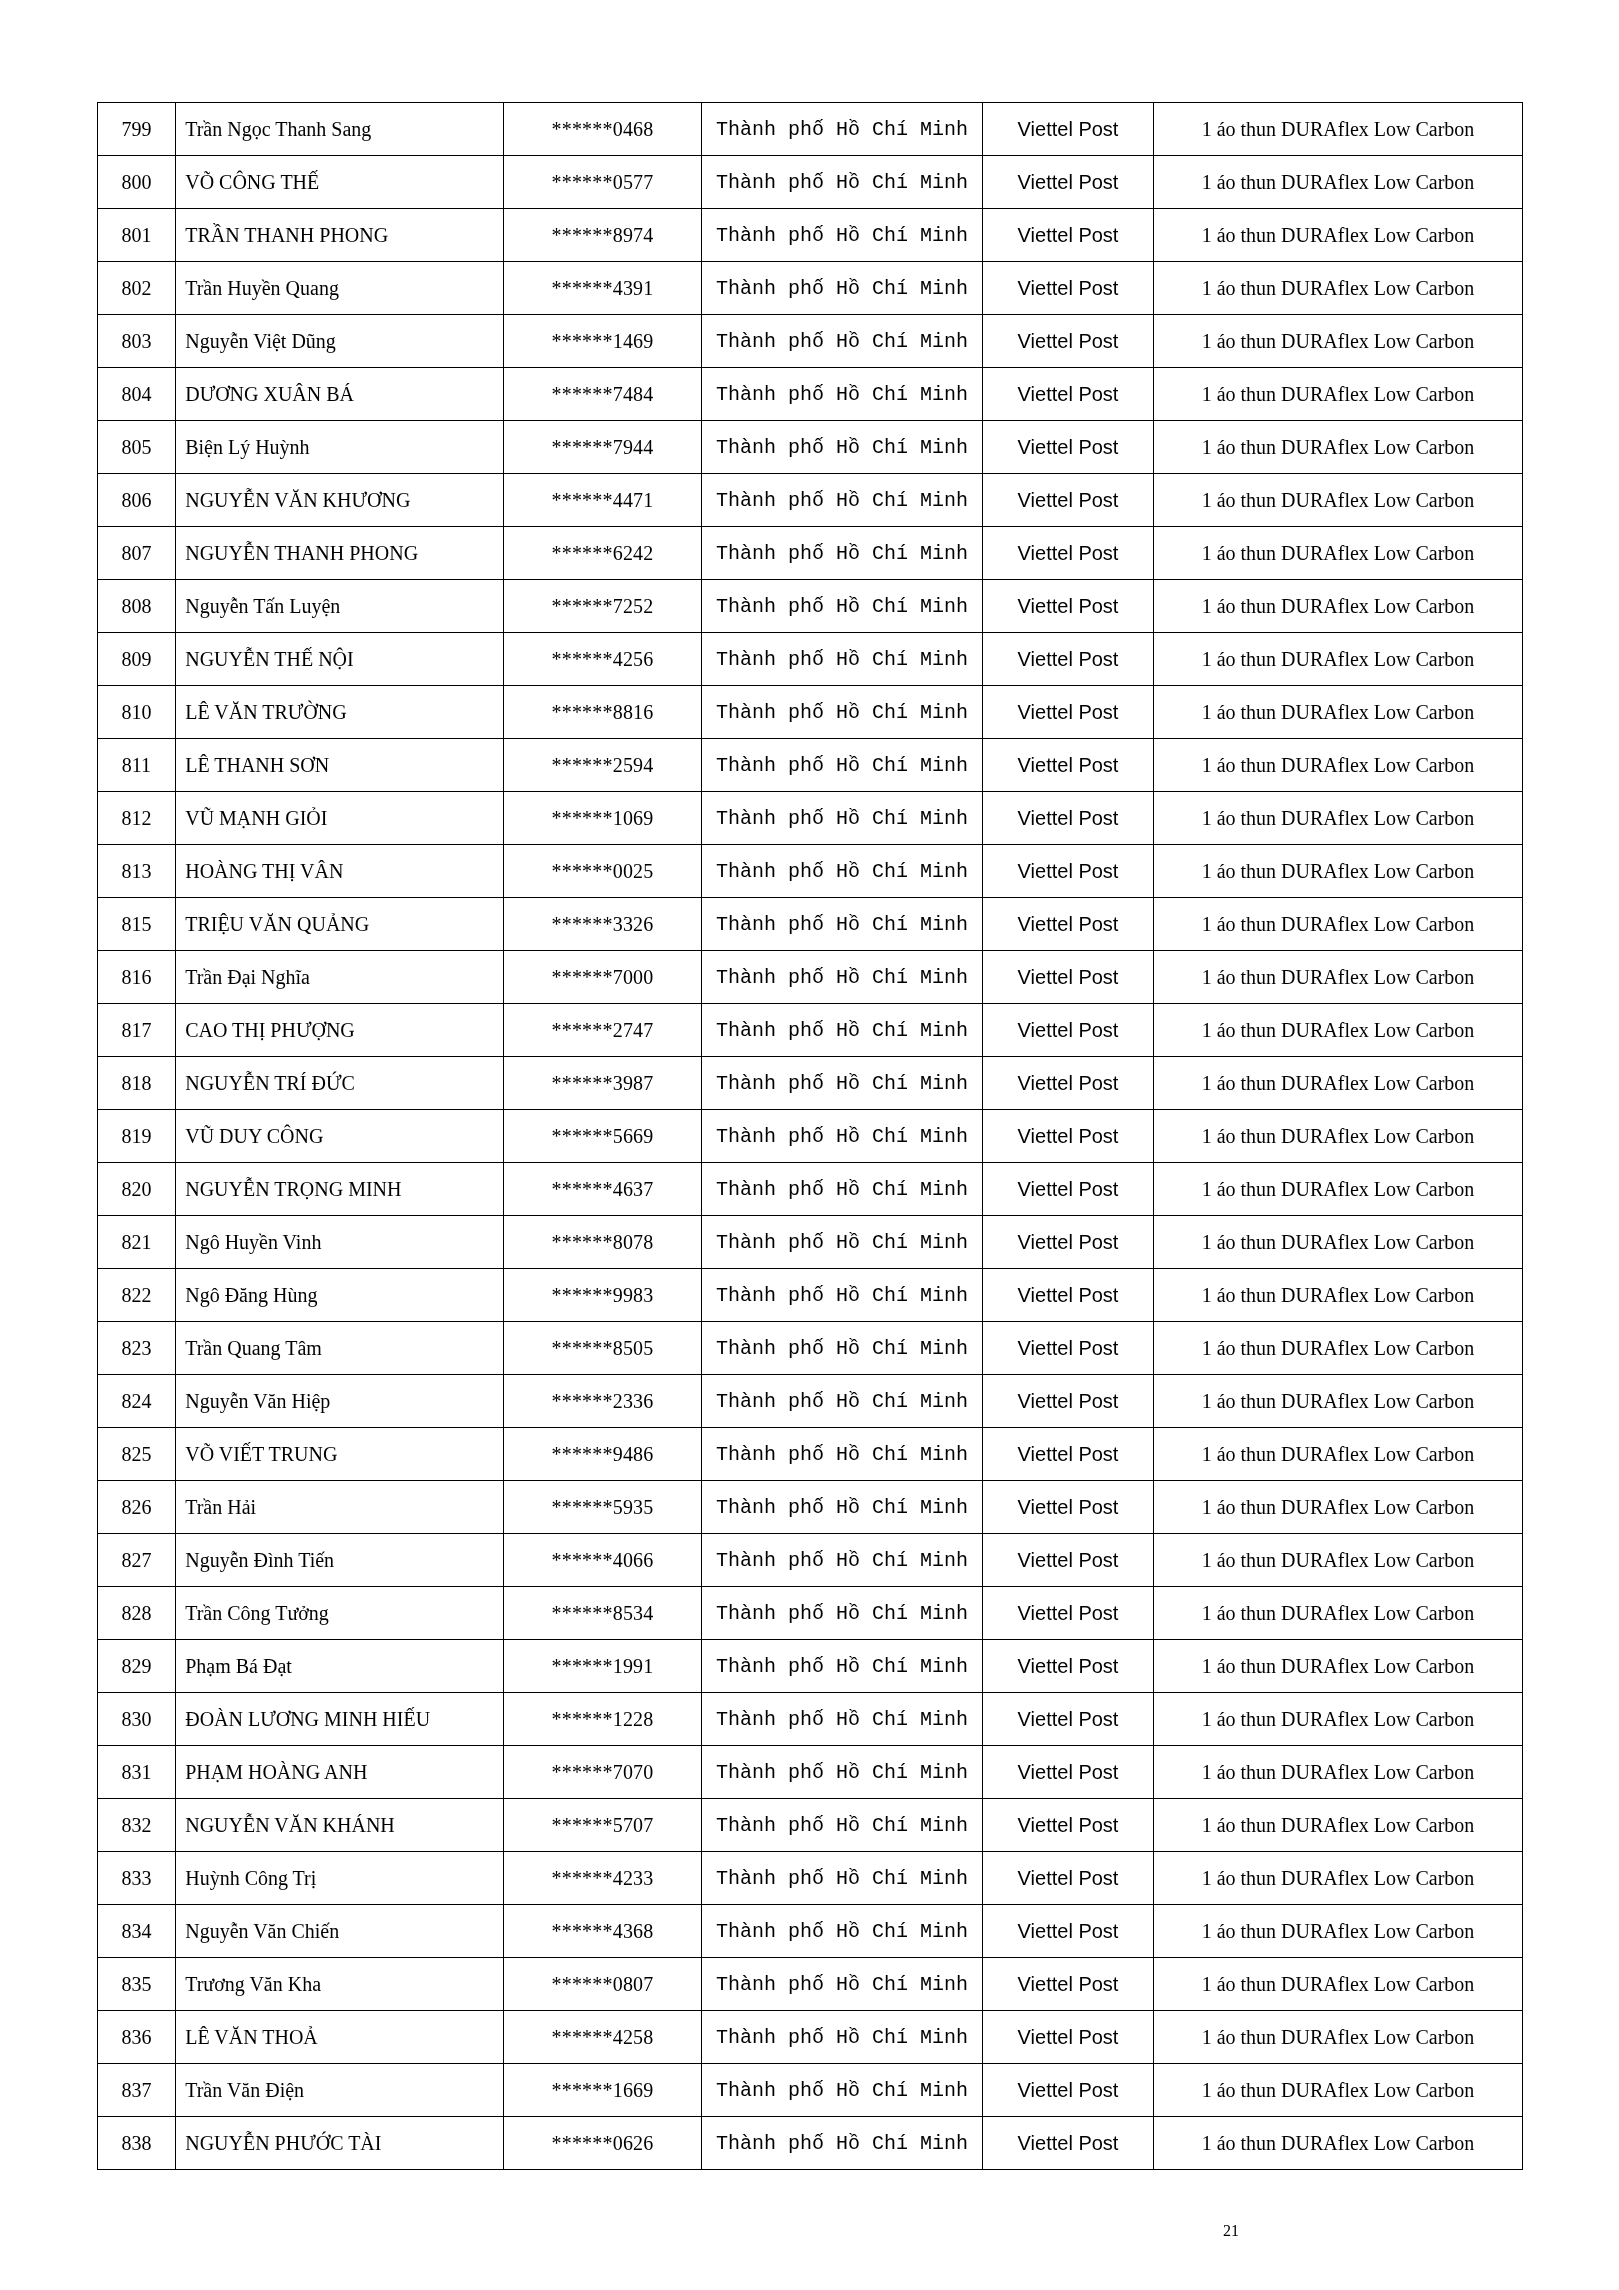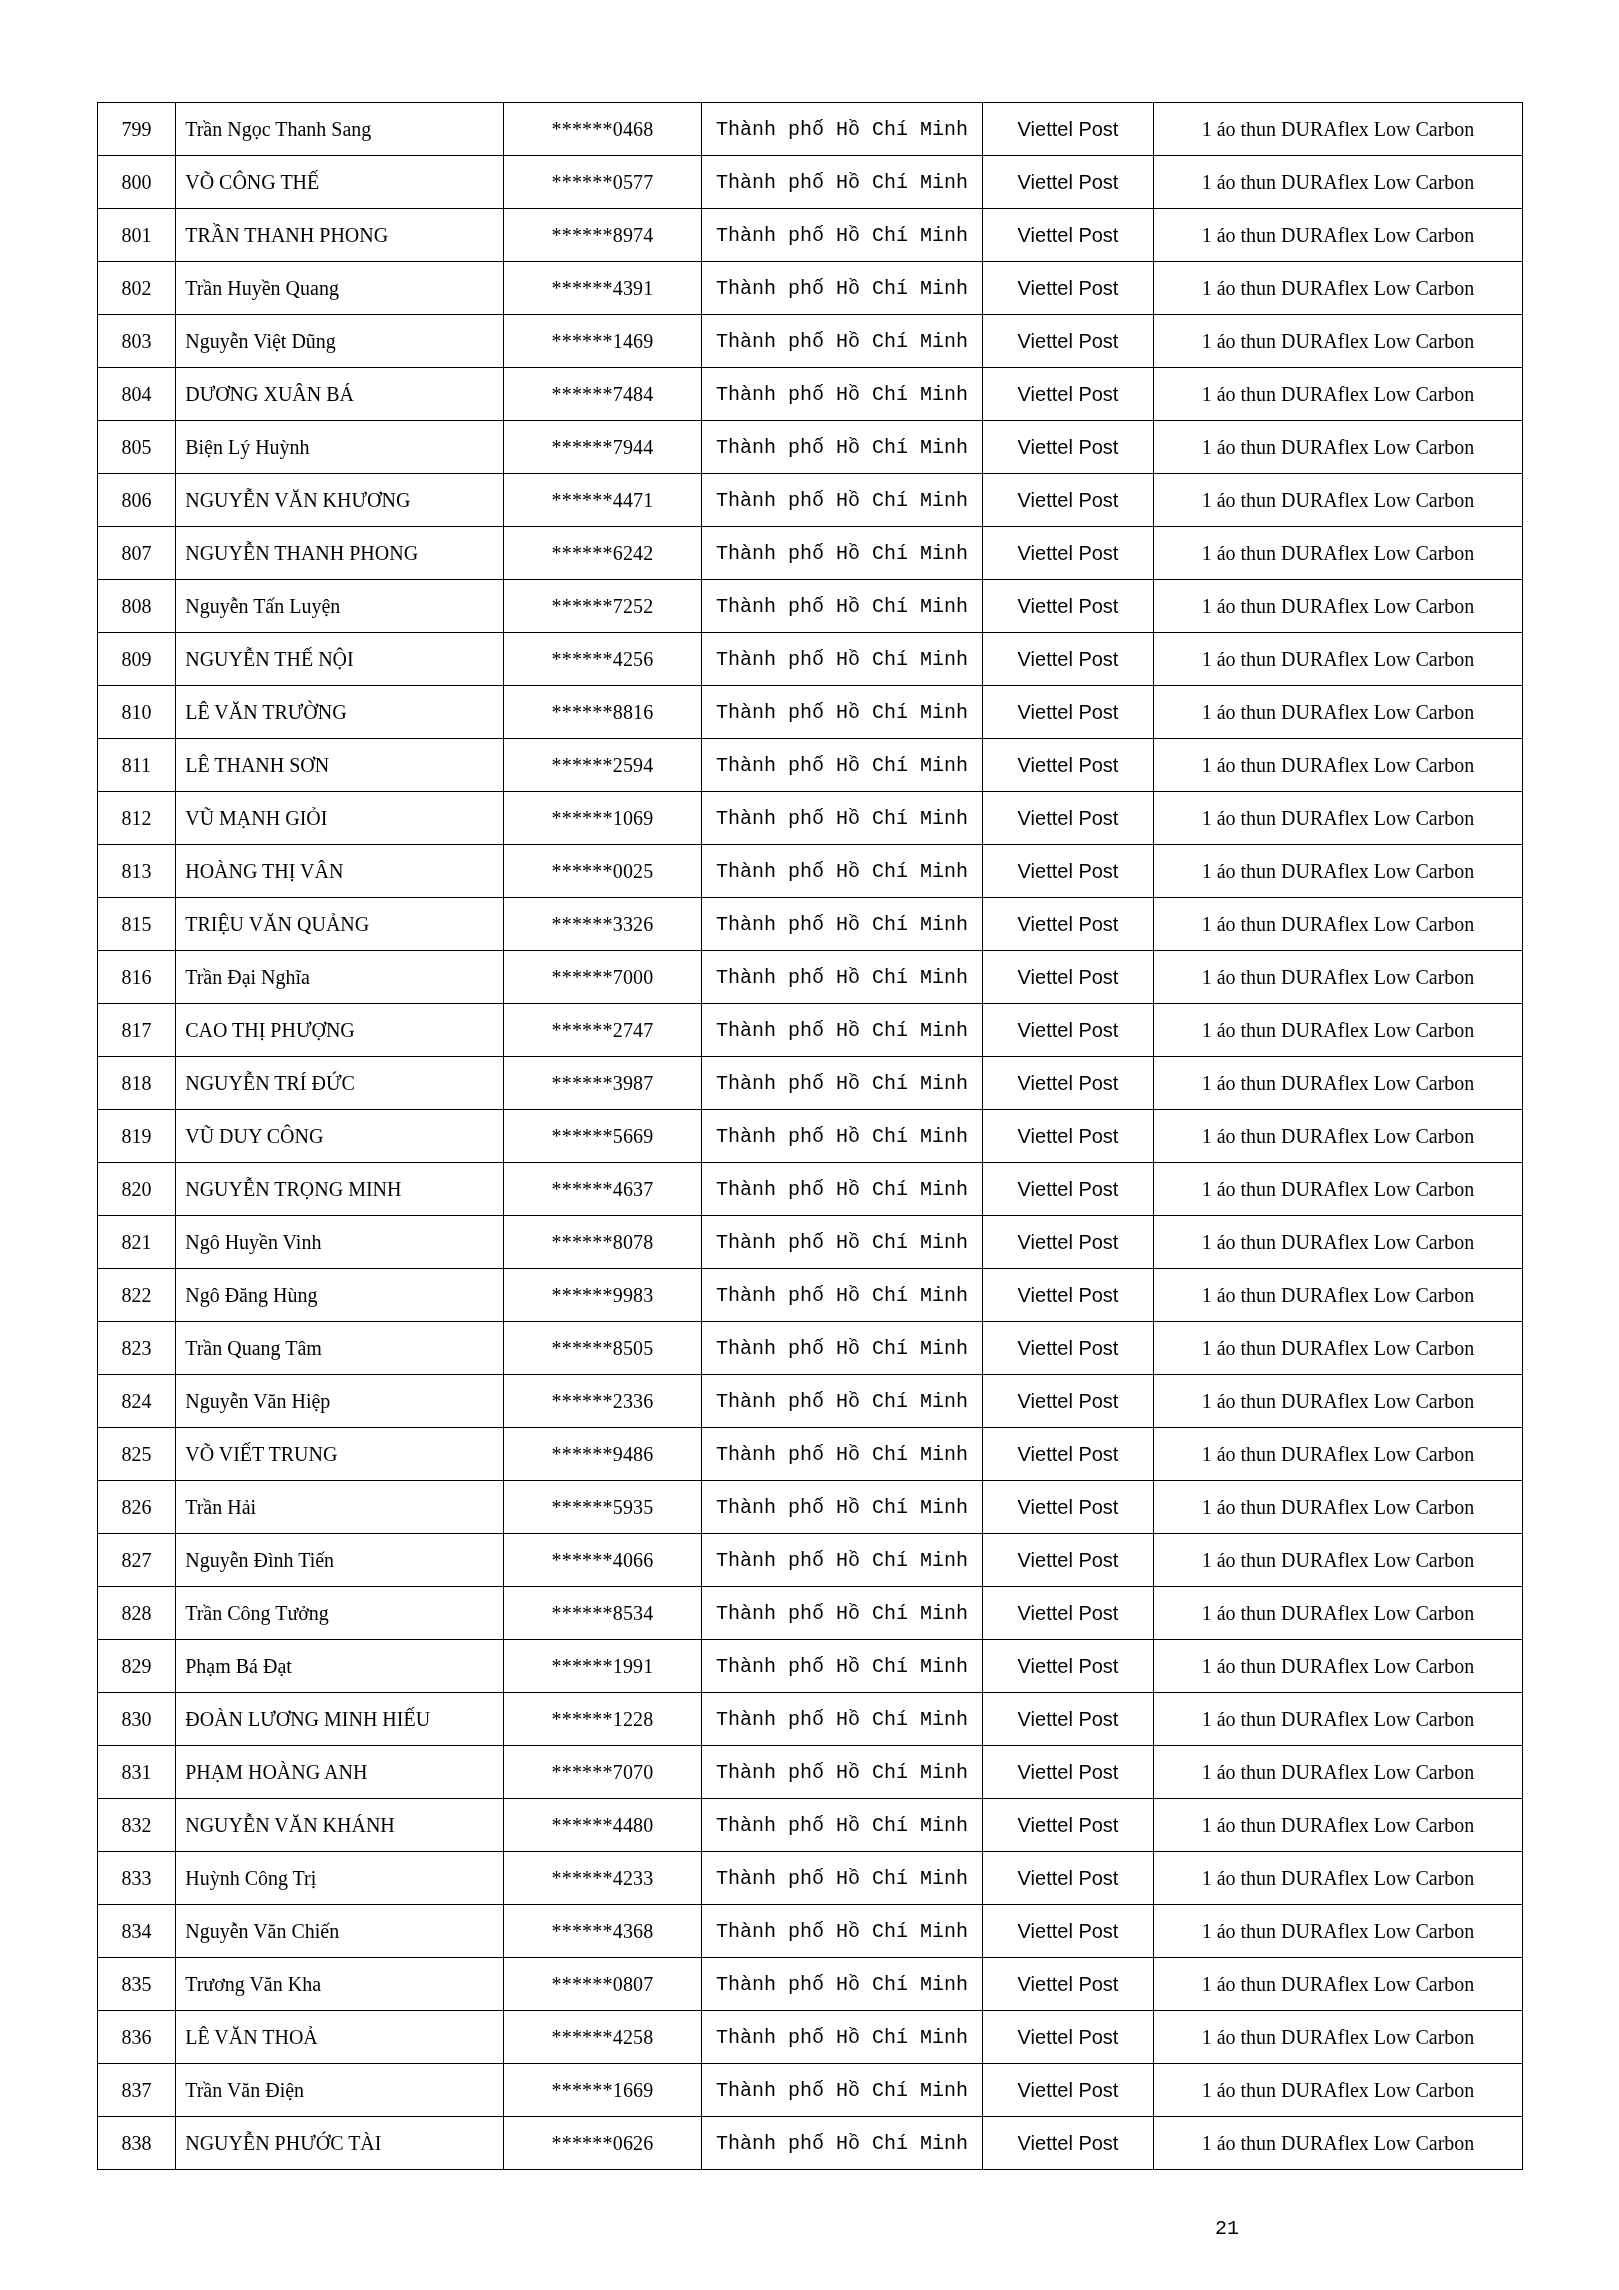--- a/index.html
+++ b/index.html
@@ -51,22 +51,22 @@
     text-align: center;
     font-family: "Liberation Sans", sans-serif;
     font-size: 18.5px;
   }
   td.prize { text-align: center; }
 
   .page-number {
     position: absolute;
     right: 97px;
     bottom: 51px;
-    font-size: 20px;
-    font-family: Liberation Mono, monospace;
+    font-size: 16px;
+    font-family: Liberation Serif, serif;
   }
 </style>
 </head>
 <body>
 
 <div class="page">
 
   <table class="winners">
     <colgroup>
       <col class="c-index">
@@ -329,21 +329,21 @@
           <td class="index">831</td>
           <td class="name">PHẠM HOÀNG ANH</td>
           <td class="phone">******7070</td>
           <td class="city">Thành phố Hồ Chí Minh</td>
           <td class="carrier">Viettel Post</td>
           <td class="prize">1 áo thun DURAflex Low Carbon</td>
         </tr>
         <tr>
           <td class="index">832</td>
           <td class="name">NGUYỄN VĂN KHÁNH</td>
-          <td class="phone">******4480</td>
+          <td class="phone">******5707</td>
           <td class="city">Thành phố Hồ Chí Minh</td>
           <td class="carrier">Viettel Post</td>
           <td class="prize">1 áo thun DURAflex Low Carbon</td>
         </tr>
         <tr>
           <td class="index">833</td>
           <td class="name">Huỳnh Công Trị</td>
           <td class="phone">******4233</td>
           <td class="city">Thành phố Hồ Chí Minh</td>
           <td class="carrier">Viettel Post</td>

